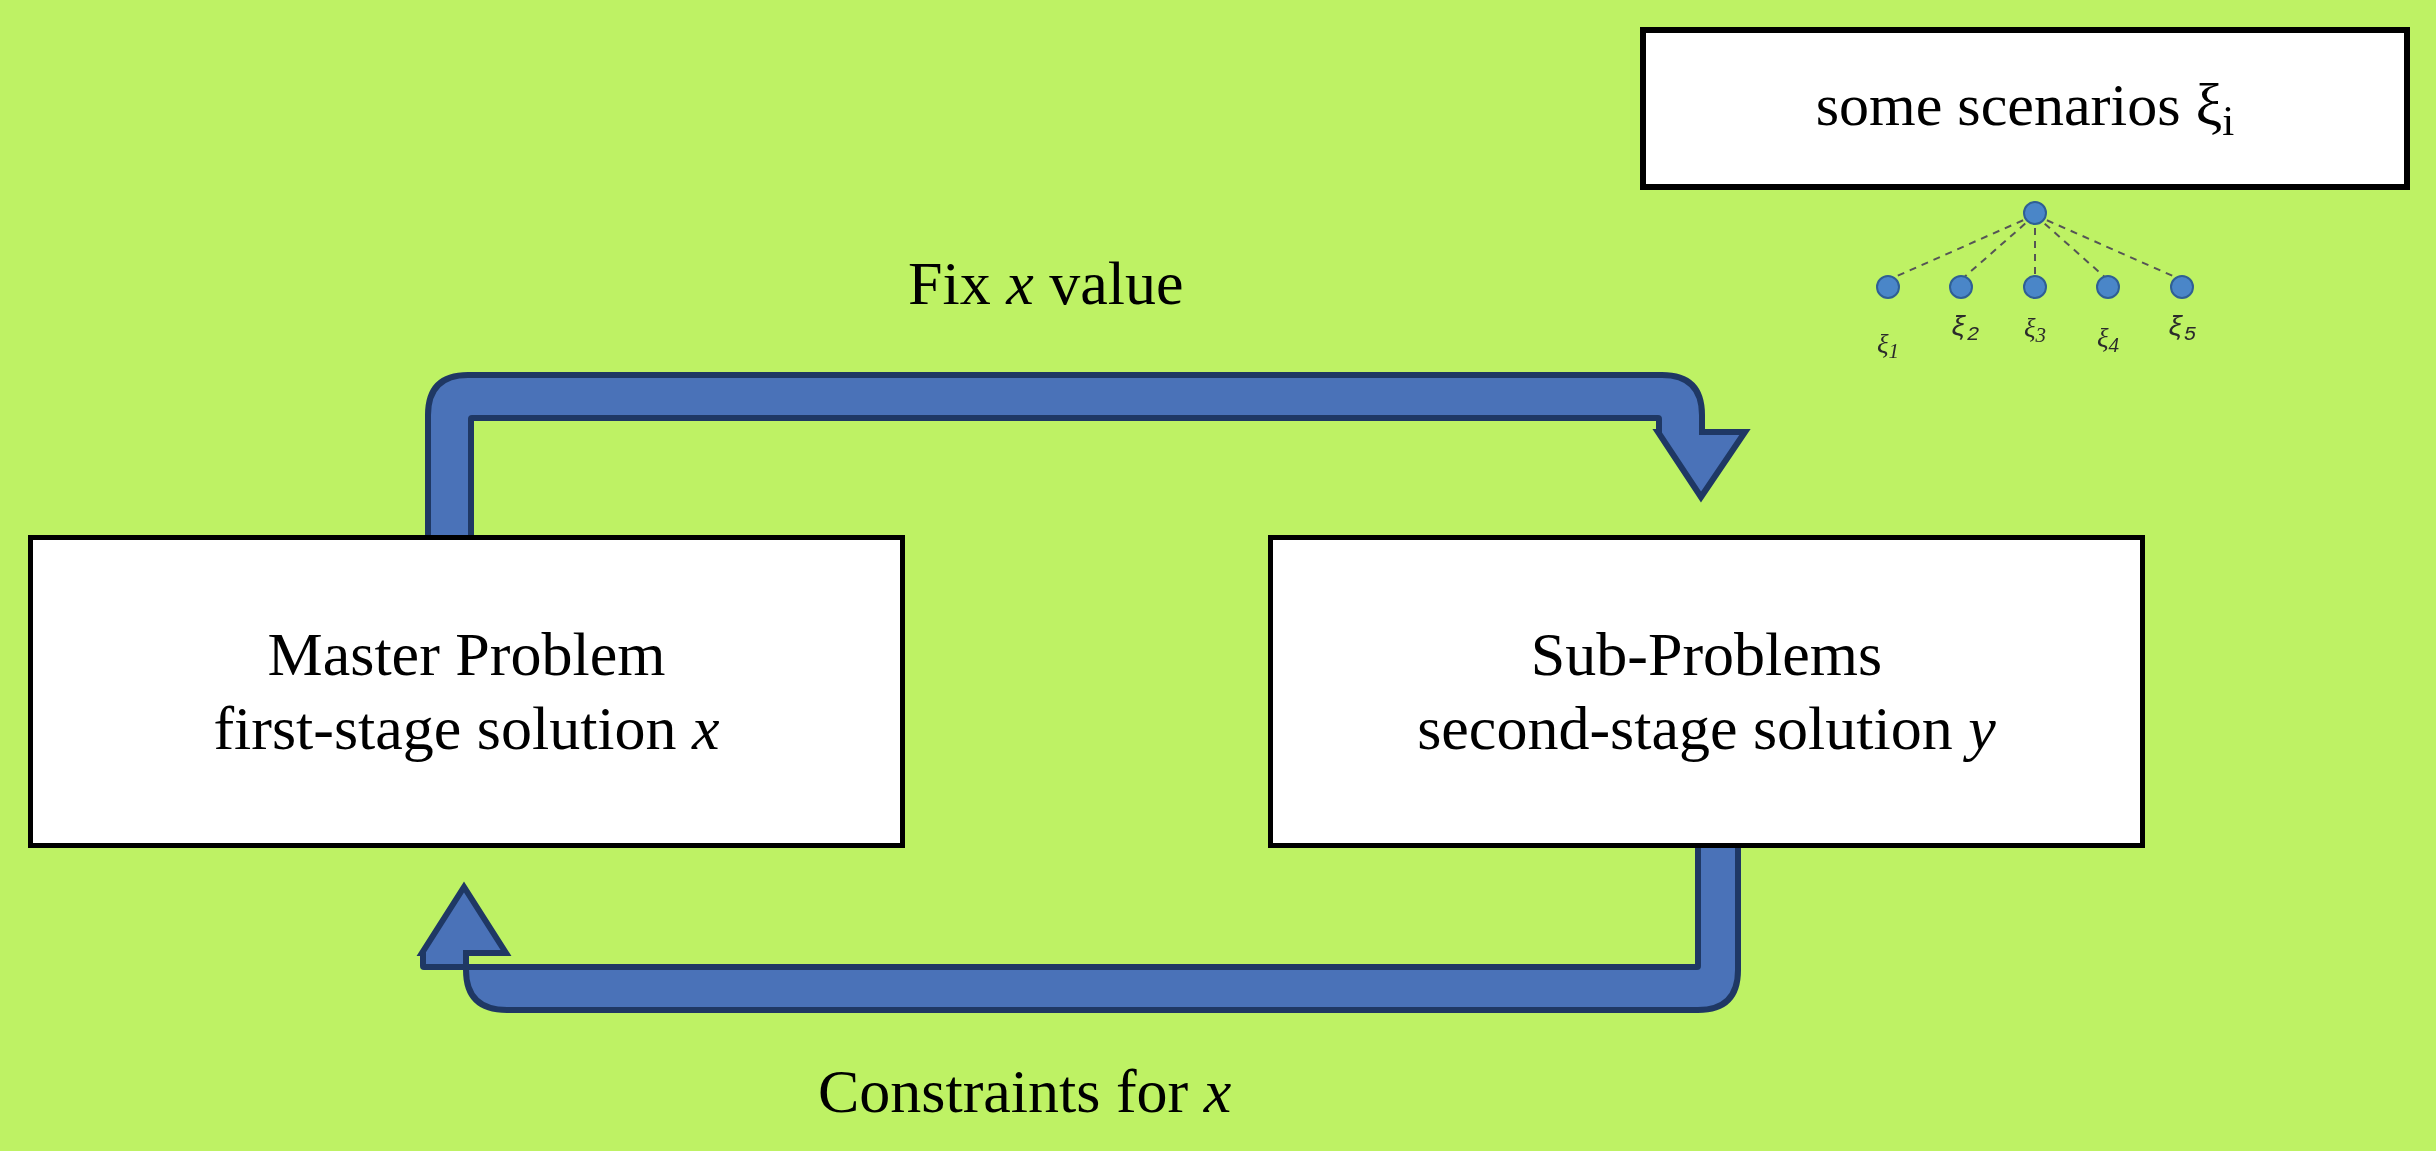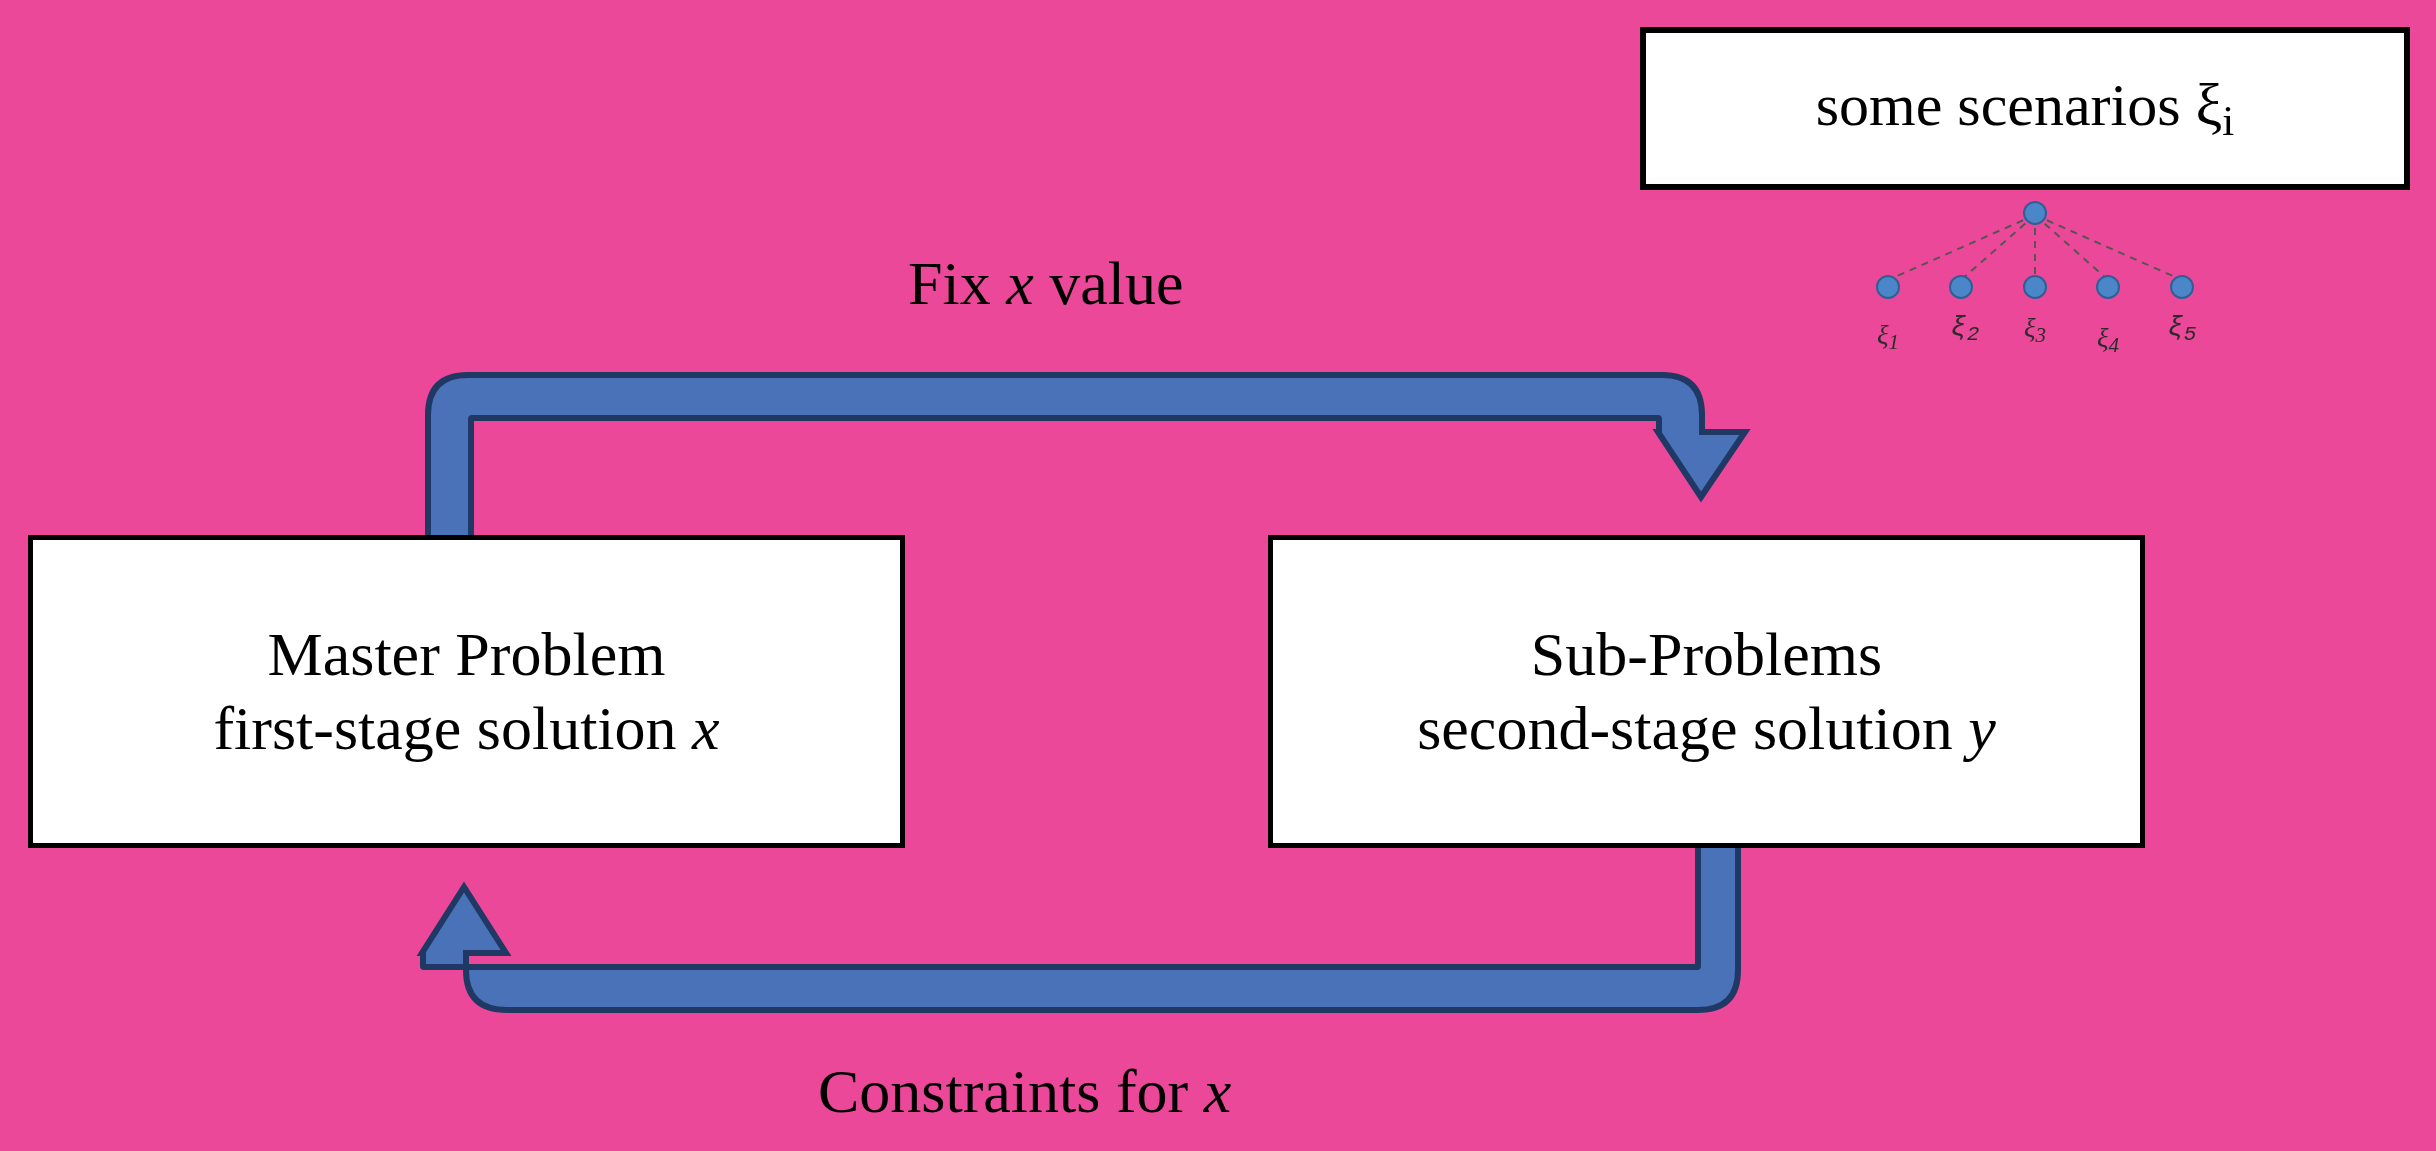--- a/index.html
+++ b/index.html
@@ -4,21 +4,21 @@
 <style>
   html, body {
     margin: 0;
     padding: 0;
     background: #ffffff;
   }
   #stage {
     position: relative;
     width: 2436px;
     height: 1151px;
-    background: #ec4899;
+    background: #bef264;
     overflow: hidden;
     font-family: "Liberation Serif", "DejaVu Serif", serif;
   }
 
   
   .node-box {
     position: absolute;
     box-sizing: border-box;
     background: #ffffff;
     border: 5px solid #000000;
@@ -144,21 +144,21 @@
       </g>
       <g fill="#4a86c8" stroke="#2f5f94" stroke-width="2">
         <circle cx="190" cy="18" r="11"></circle>
         <circle cx="43" cy="92" r="11"></circle>
         <circle cx="116" cy="92" r="11"></circle>
         <circle cx="190" cy="92" r="11"></circle>
         <circle cx="263" cy="92" r="11"></circle>
         <circle cx="337" cy="92" r="11"></circle>
       </g>
     </svg>
-    <div class="tree-label" style="left:43px;  top:125px;"><span>ξ</span><span class="sub-n">1</span></div>
+    <div class="tree-label" style="left:43px;  top:134px;"><span>ξ</span><span class="sub-n">1</span></div>
     <div class="tree-label" style="left:120px; top:118px;font-family:Liberation Mono, monospace;"><span>ξ</span><span class="sub-n">2</span></div>
     <div class="tree-label" style="left:190px; top:118px;"><span>ξ</span><span class="sub-n">3</span></div>
     <div class="tree-label" style="left:263px; top:128px;"><span>ξ</span><span class="sub-n">4</span></div>
     <div class="tree-label" style="left:337px; top:118px;font-family:Liberation Mono, monospace;"><span>ξ</span><span class="sub-n">5</span></div>
   </div>
 
   <svg id="arrows" viewBox="0 0 2436 1151" xmlns="http://www.w3.org/2000/svg">
 
     <path fill="#4a72b8" stroke="#1f3864" stroke-width="6" stroke-linejoin="miter" d="M 428,545
              L 428,415

